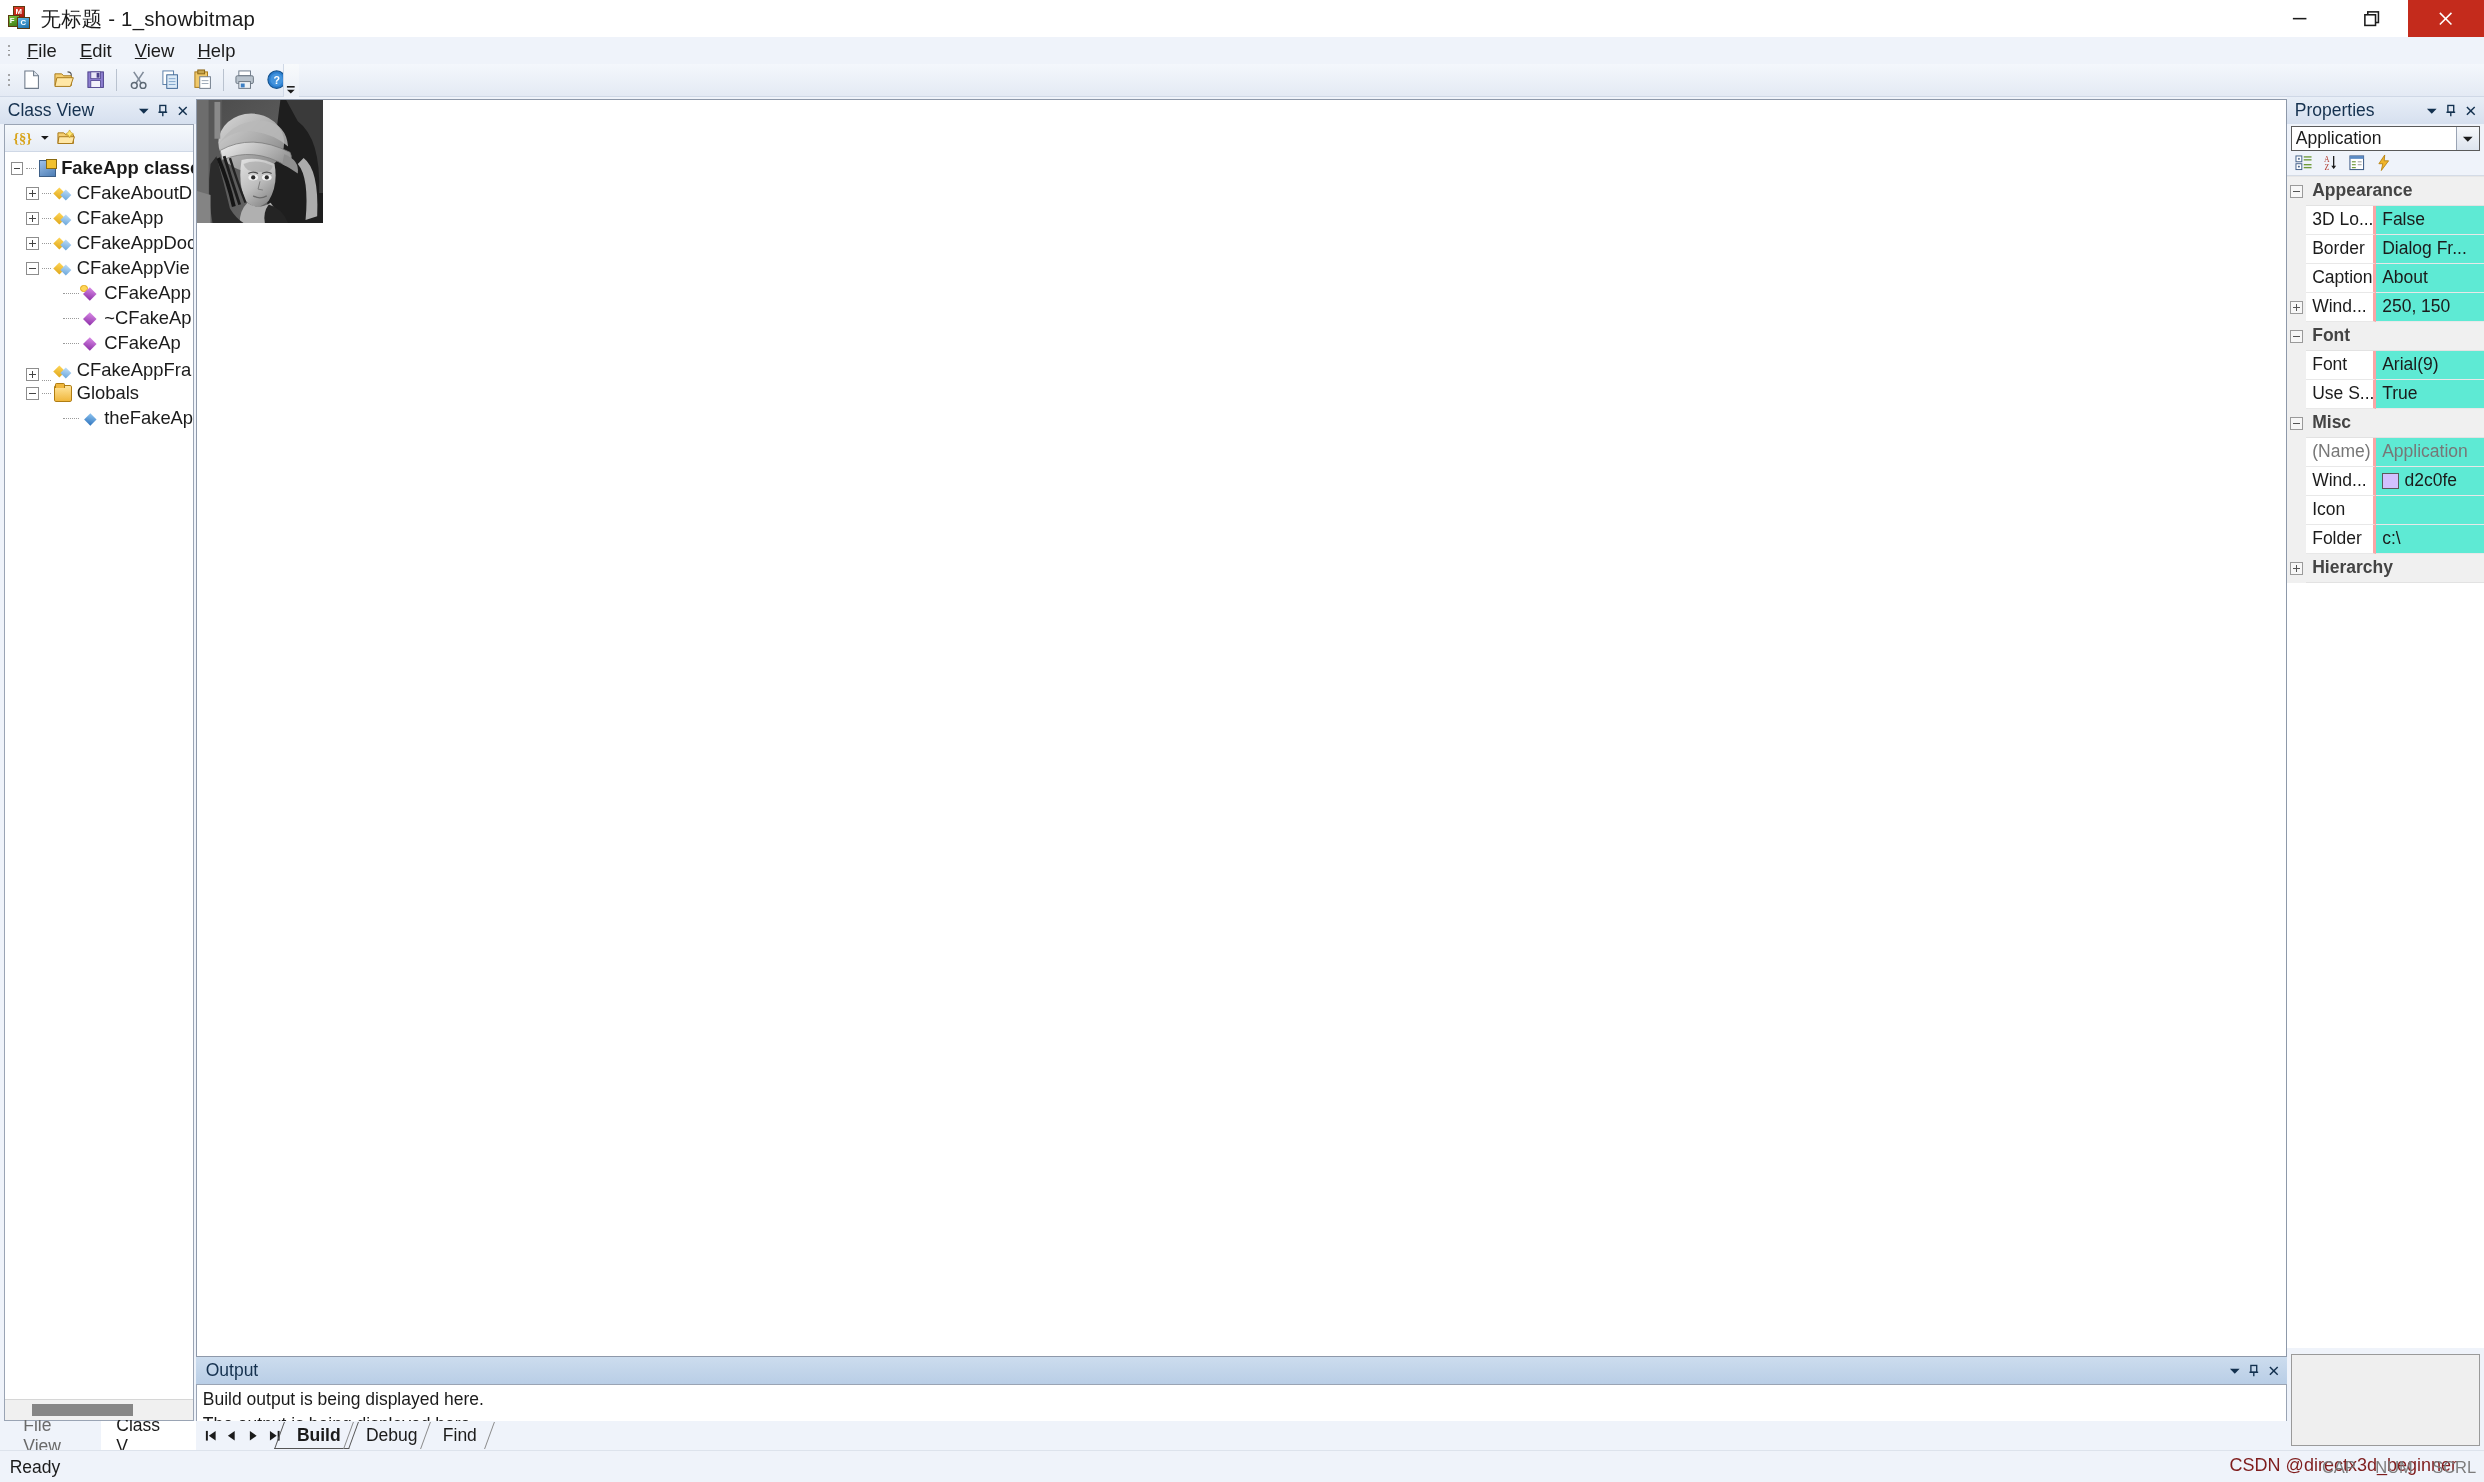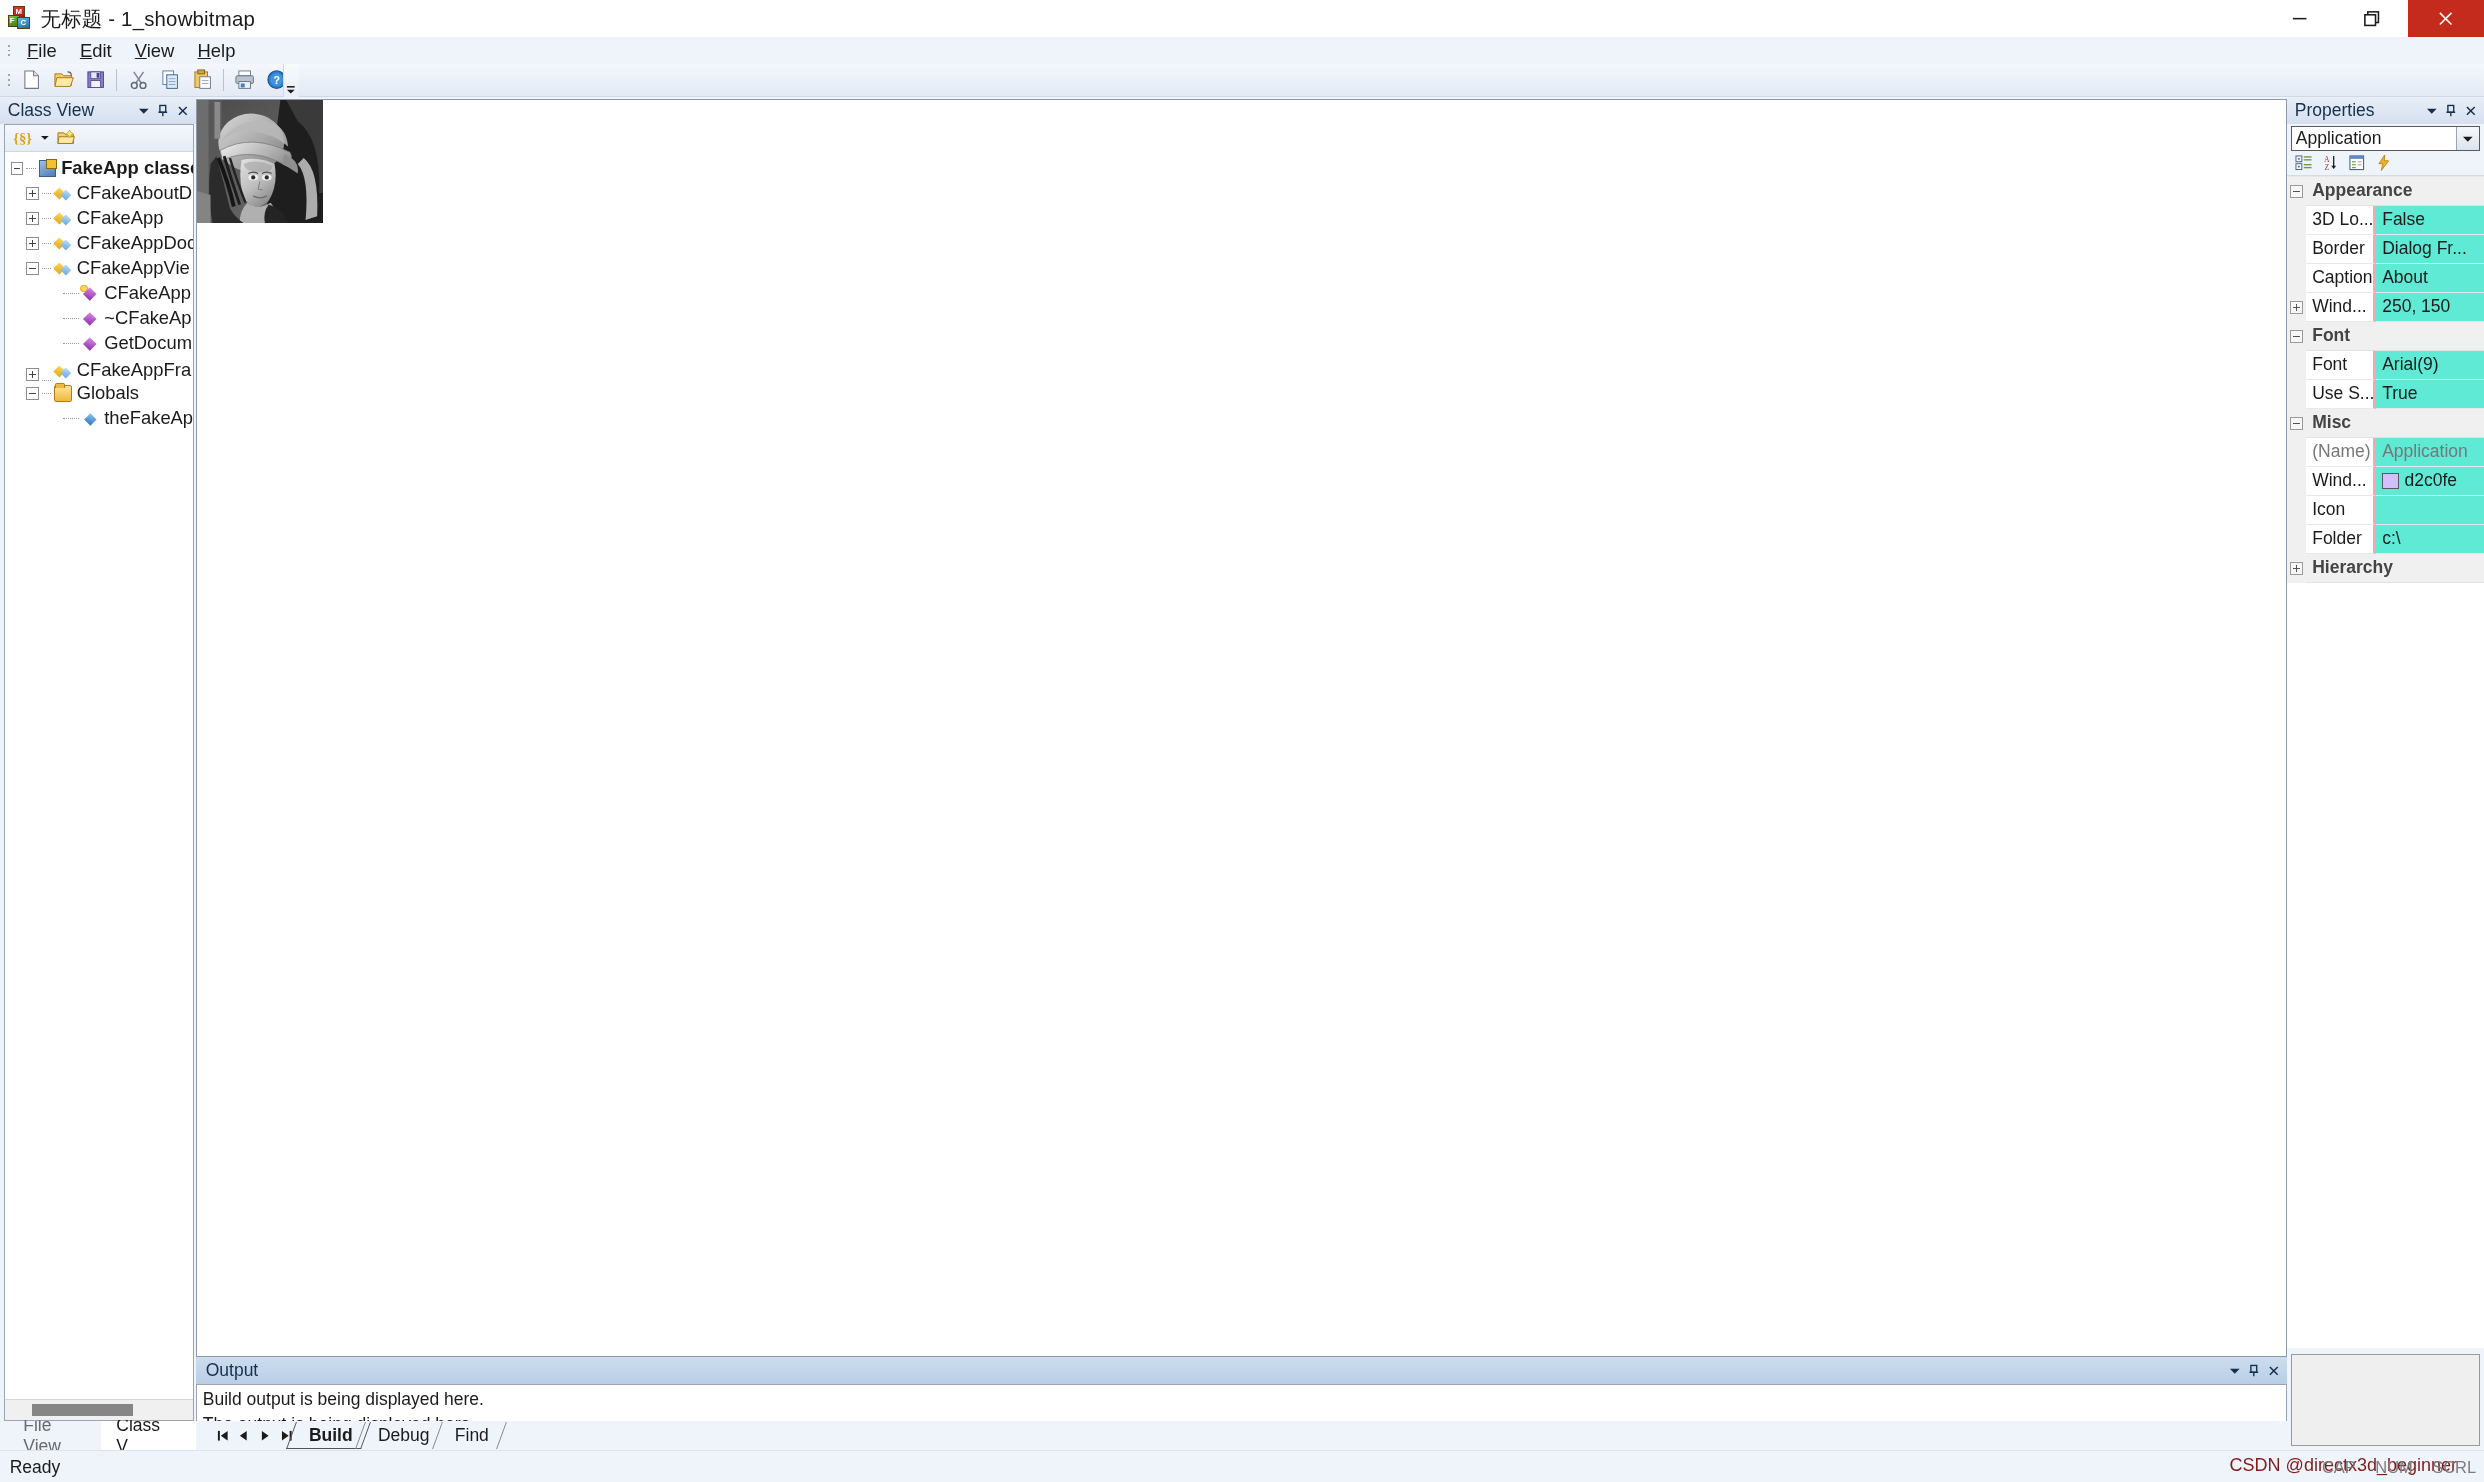--- a/index.html
+++ b/index.html
@@ -216,21 +216,21 @@
   }
   .out-caption .cap-title{flex:1 1 auto;}
   .out-body {
     height: 37px; flex:0 0 37px;
     background:#ffffff; border:1px solid #9aa4b4; border-bottom:none;
     overflow:hidden; padding: 1.9px 5.8px 0 5.8px;
     font-size: 17.5px; color:#1b1b1b; line-height: 25px;
   }
   .out-tabs {
     height: 29px; flex:0 0 29px; display:flex; align-items:center;
-    padding-left: 16px; background:#eff3fa; gap:0px;
+    padding-left: 4px; background:#eff3fa; gap:0px;
   }
   .navbtn { width:21.3px; height:25px; display:flex;align-items:center;justify-content:center;cursor:default;}
   .otab {
     position:relative; height:27px; display:flex; align-items:center;
     padding: 0 13.6px 0 17.5px; font-size:17.5px; color:#1b1b1b; cursor:default;
     margin-left: -5.8px;
   }
   .otab .sk {
     position:absolute; left:0; top:0; right:0; bottom:0;
     border-left: 1px solid #8a8a8a;
@@ -560,21 +560,21 @@
               </div>
             <span>~CFakeAp</span>
           </div>
 
           <div class="tnode" style="padding-left:43px;">
             <div class="nospacer"></div>
             <div class="dots" style="width:15.5px;"></div>
             <div class="ico ic-method">
                 <span class="m1"></span>
               </div>
-            <span>GetDocum</span>
+            <span>CFakeAp</span>
           </div>
 
           <div class="tnode" style="padding-left:21.3px;align-items:flex-end;">
             <div class="expander plus"></div>
             <div class="dots" style="width:9.7px;"></div>
             <div class="ico ic-class">
                 <span class="d1"></span>
                 <span class="d2"></span>
               </div>
             <span>CFakeAppFra</span>

